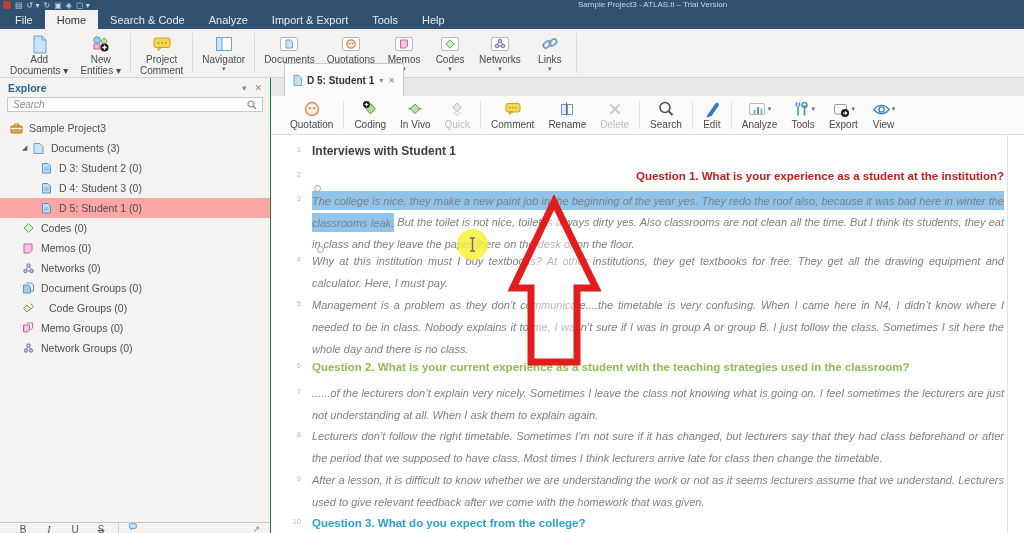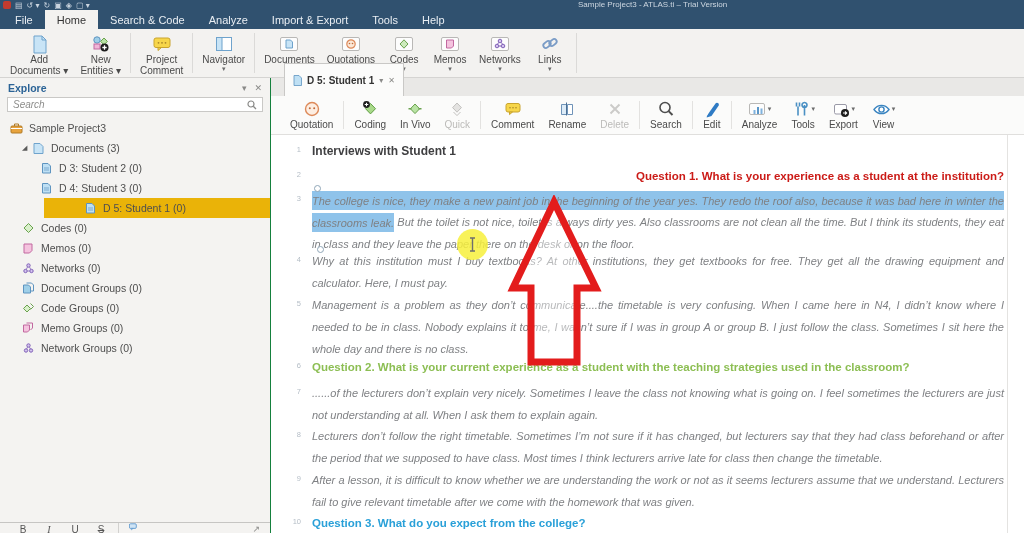--- a/index.html
+++ b/index.html
@@ -31,21 +31,21 @@
 
   
   .explore { width:271px; background:#f4f3f1; border-right:1px solid #15803d; position:relative; overflow:hidden; }
   .explore-header { height:17px; display:flex; align-items:center; padding:2px 8px 0; }
   .explore-title { font-size:10.5px; font-weight:bold; color:#2b6396; flex:1; }
   .hdr-ic { font-size:9px; color:#8a8a88; margin-left:8px; cursor:default; }
   .search-box { margin:2px 7px 0; height:15px; background:#fff; border:1px solid #c9c8c6; display:flex; align-items:center; padding:0 5px; }
   .search-box .ph { flex:1; font-size:10px; font-style:italic; color:#8d8d8b; }
   .tree { margin-top:6px; }
   .trow { height:20px; display:flex; align-items:center; font-size:10.5px; color:#4f4f4f; cursor:default; }
-  .trow.selected { background:#eab308;margin-left:44px; }
+  .trow.selected { background:#fca5a5; }
   .trow .exp { width:8px; font-size:7px; color:#5a5a5a; margin-right:2px; }
   .trow .ticon { width:13px; height:12px; margin-right:6px; flex:none; }
   .fmt-bar { position:absolute; bottom:0; left:0; right:0; height:11px; border-top:1px solid #c6c5c3; background:#f4f3f1; display:flex; align-items:flex-start; overflow:hidden; padding-left:10px; }
   .fmt-bar .fb { width:26px; font-size:10px; color:#555; text-align:center; line-height:13px; }
   .fmt-bar .fb.i { font-style:italic; font-family:"Liberation Serif",serif; }
   .fmt-bar .fb.u { text-decoration:underline; }
   .fmt-bar .fb.s { text-decoration:line-through; }
   .fmt-sep { width:1px; height:14px; background:#d2d1cf; margin:0 4px; }
   .fmt-ic { font-size:9px; line-height:13px; color:#4b8cc8; padding:0 6px; }
   .fmt-expand { position:absolute; right:10px; top:1px; font-size:9px; color:#8a8a88; }
@@ -174,34 +174,34 @@
             <circle cx="8.5" cy="9.5" r=".8" fill="#c06a3a"></circle>
             <circle cx="11.5" cy="9.5" r=".8" fill="#c06a3a"></circle>
           </svg>
         </div>
         <div class="rlbl">Quotations</div>
       </div>
       <div class="rbtn">
         <div class="ric">
           <svg width="20" height="20" viewBox="0 0 20 20" xmlns="http://www.w3.org/2000/svg">
             <rect x="1.5" y="3.5" width="17" height="13" rx="1.5" fill="#fdfdfd" stroke="#b9b8b6"></rect>
+            <path d="M6.5 6 h7 v6 l-2 2 h-5 z" fill="#f4c3de" stroke="#c268a0"></path>
+          </svg>
+        </div>
+        <div class="rlbl">Memos</div>
+        <div class="rcaret">▾</div>
+      </div>
+      <div class="rbtn">
+        <div class="ric">
+          <svg width="20" height="20" viewBox="0 0 20 20" xmlns="http://www.w3.org/2000/svg">
+            <rect x="1.5" y="3.5" width="17" height="13" rx="1.5" fill="#fdfdfd" stroke="#b9b8b6"></rect>
             <path d="M10 5.8 l4 4.2 -4 4.2 -4 -4.2 z" fill="#cdebbc" stroke="#6aa24e"></path>
           </svg>
         </div>
         <div class="rlbl">Codes</div>
-        <div class="rcaret">▾</div>
-      </div>
-      <div class="rbtn">
-        <div class="ric">
-          <svg width="20" height="20" viewBox="0 0 20 20" xmlns="http://www.w3.org/2000/svg">
-            <rect x="1.5" y="3.5" width="17" height="13" rx="1.5" fill="#fdfdfd" stroke="#b9b8b6"></rect>
-            <path d="M6.5 6 h7 v6 l-2 2 h-5 z" fill="#f4c3de" stroke="#c268a0"></path>
-          </svg>
-        </div>
-        <div class="rlbl">Memos</div>
         <div class="rcaret">▾</div>
       </div>
       <div class="rbtn">
         <div class="ric">
           <svg width="20" height="20" viewBox="0 0 20 20" xmlns="http://www.w3.org/2000/svg">
             <rect x="1.5" y="3.5" width="17" height="13" rx="1.5" fill="#fdfdfd" stroke="#b9b8b6"></rect>
             <circle cx="7" cy="12" r="1.8" fill="#d4c4ee" stroke="#8262b8"></circle>
             <circle cx="13" cy="12" r="1.8" fill="#d4c4ee" stroke="#8262b8"></circle>
             <circle cx="10" cy="7" r="1.8" fill="#d4c4ee" stroke="#8262b8"></circle>
             <path d="M8.5 8.5 l-1 2 M11.5 8.5 l1 2 M8.8 12 h2.4" stroke="#8262b8"></path>
@@ -297,21 +297,21 @@
               </svg></span>
             <span>Networks (0)</span>
           </div>
           <div class="trow" style="padding-left: 22px;">
             <span class="ticon"><svg width="13" height="13" viewBox="0 0 13 13" xmlns="http://www.w3.org/2000/svg">
                 <path d="M1.5 3 h5 l2 2 v6 h-7 z" fill="#9fcfe8" stroke="#5e94c0"></path>
                 <path d="M4.5 1 h5 l2 2 v6 h-3" fill="none" stroke="#5e94c0"></path>
               </svg></span>
             <span>Document Groups (0)</span>
           </div>
-          <div class="trow" style="padding-left: 22px;">
+          <div class="trow" style="padding-left: 22px; gap: 8px;">
             <span class="ticon"><svg width="13" height="13" viewBox="0 0 13 13" xmlns="http://www.w3.org/2000/svg">
                 <path d="M5 3 l3.5 3.5 -3.5 3.5 -3.5 -3.5 z" fill="#d9f0cb" stroke="#6aa24e"></path>
                 <path d="M8.5 1.5 l3 3 -3 3" fill="none" stroke="#6aa24e"></path>
               </svg></span>
             <span>Code Groups (0)</span>
           </div>
           <div class="trow" style="padding-left: 22px;">
             <span class="ticon"><svg width="13" height="13" viewBox="0 0 13 13" xmlns="http://www.w3.org/2000/svg">
                 <path d="M1.5 3 h6 v5 l-2 2 h-4 z" fill="#f4c3de" stroke="#c268a0"></path>
                 <path d="M4.5 1 h6 v5 l-2 2" fill="none" stroke="#c268a0"></path>
@@ -503,21 +503,21 @@
           <div class="block body" style="top: 115px; color: rgb(127, 129, 132);"><span>Why at this institution must I buy textbooks? At other institutions, they get textbooks for free. They get all the drawing equipment and calculator. Here, I must pay.</span></div>
           <div class="lnum" style="top: 164px;">5</div>
           <div class="block body" style="top: 159px; color: rgb(127, 129, 132);"><span>Management is a problem as they don’t communicate....the timetable is very confusing. When I came here in N4, I didn’t know where I needed to be in class. Nobody explains it to me, I wasn’t sure if I was in group A or group B. I just follow the class. Sometimes I sit here the whole day and there is no class.</span></div>
           <div class="lnum" style="top: 226px;">6</div>
           <div class="block question" style="top: 221px; color: rgb(140, 190, 83);"><span>Question 2. What is your current experience as a student with the teaching strategies used in the classroom?</span></div>
           <div class="lnum" style="top: 252px;">7</div>
           <div class="block body" style="top: 247px; color: rgb(127, 129, 132);"><span>......of the lecturers don’t explain very nicely. Sometimes I leave the class not knowing what is going on. I feel sometimes the lecturers are just not understanding at all. When I ask them to explain again.</span></div>
           <div class="lnum" style="top: 295px;">8</div>
           <div class="block body" style="top: 290px; color: rgb(127, 129, 132);"><span>Lecturers don’t follow the right timetable. Sometimes I’m not sure if it has changed, but lecturers say that they had class beforehand or after the period that we supposed to have class. Most times I think lecturers arrive late for class then change the timetable.</span></div>
           <div class="lnum" style="top: 339px;">9</div>
-          <div class="block body" style="top: 334px; color: rgb(127, 129, 132);"><span>After a lesson, it is difficult to know whether we are understanding the work or not as it seems lecturers assume that we understand. Lecturers fail to give relevant timetable after we come with the homework that was given.</span></div>
+          <div class="block body" style="top: 334px; color: rgb(127, 129, 132);"><span>After a lesson, it is difficult to know whether we are understanding the work or not as it seems lecturers assume that we understand. Lecturers used to give relevant feedback after we come with the homework that was given.</span></div>
           <div class="lnum" style="top: 382px;">10</div>
           <div class="block question" style="top: 377px; color: rgb(41, 160, 216);"><span>Question 3. What do you expect from the college?</span></div>
         </div>
     </div>
   </div>
 
   <div class="overlay">
     <svg style="position:absolute;left:499px;top:195px;" width="110" height="178" viewBox="0 0 110 178">
       <polygon id="arrowpoly" points="55,7 97,93 78,93 78,167 32,167 32,93 14,93" fill="rgba(255,255,255,0.45)" stroke-width="7" stroke-linejoin="miter" stroke="#e31c1c"></polygon>
     </svg>

